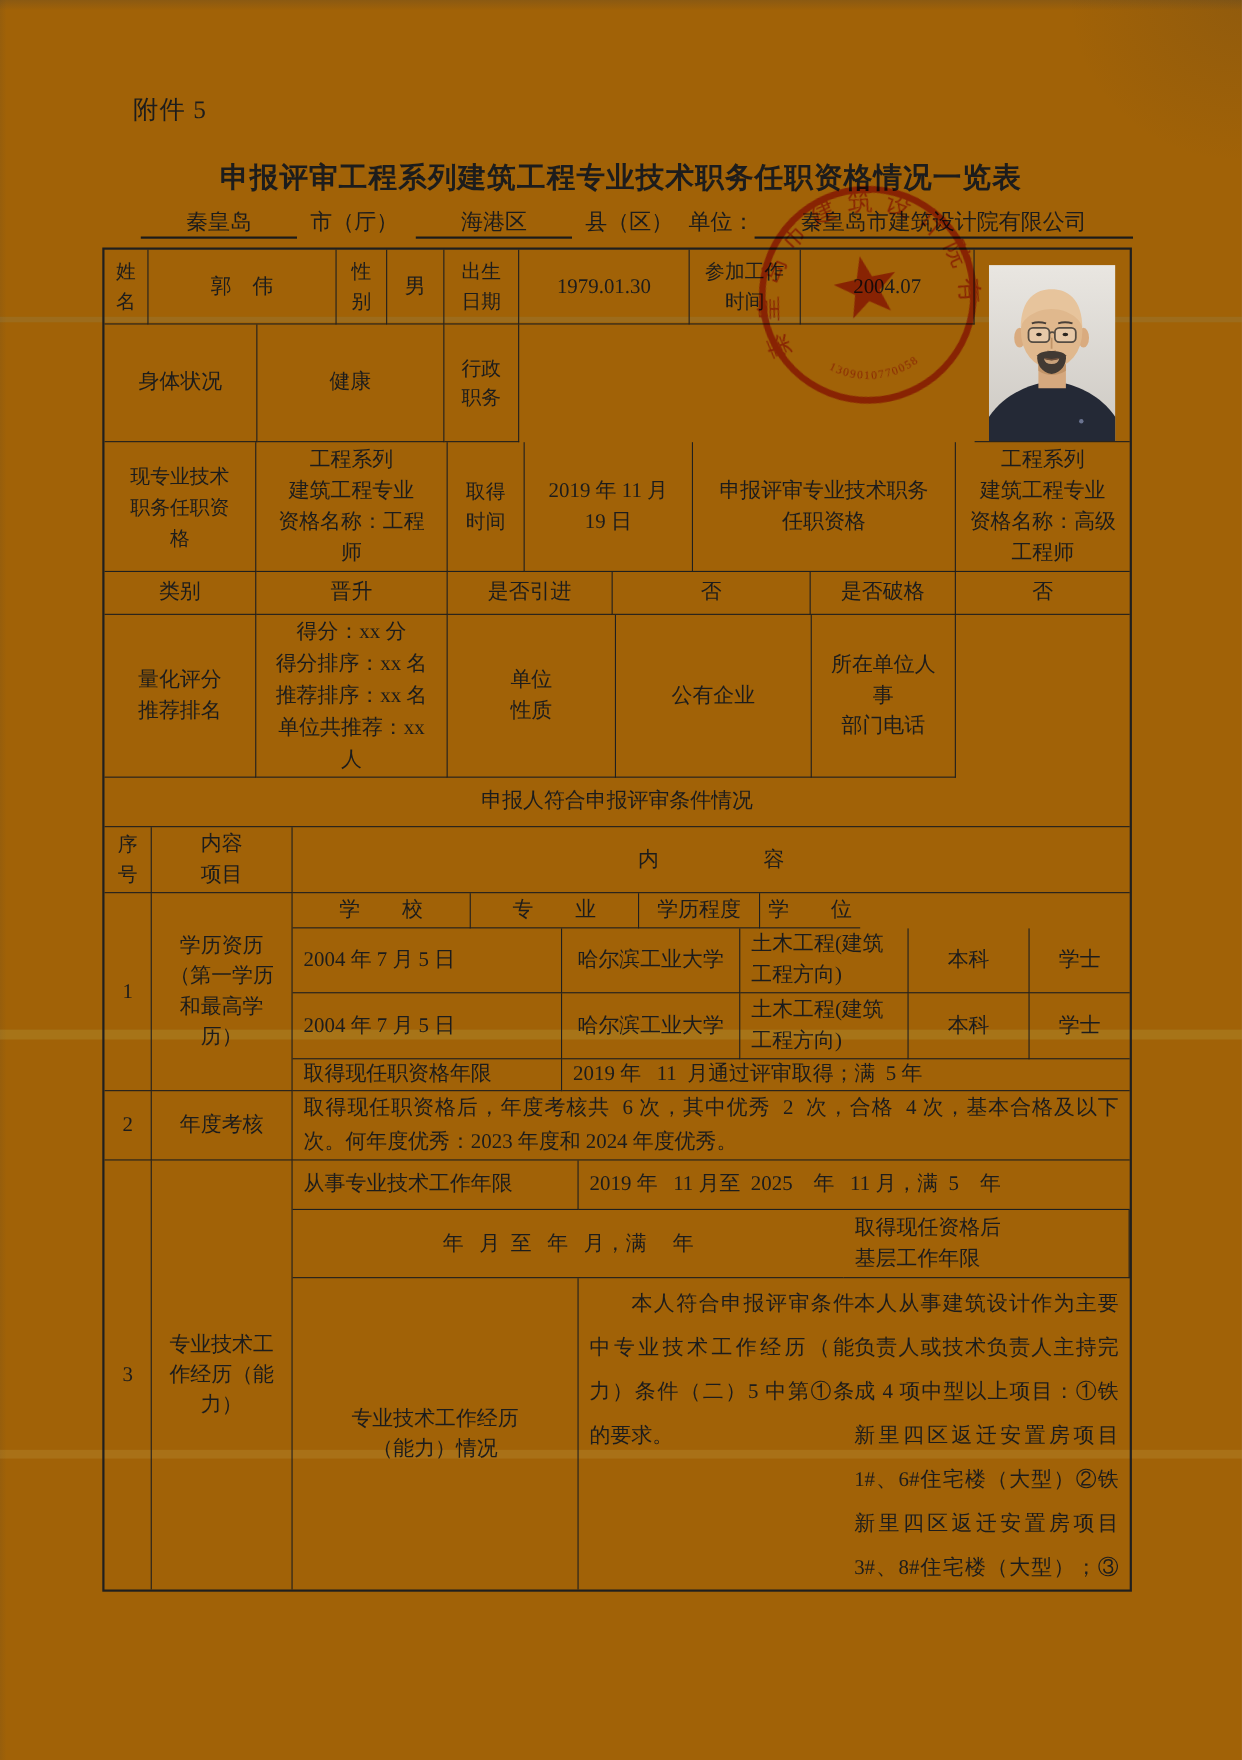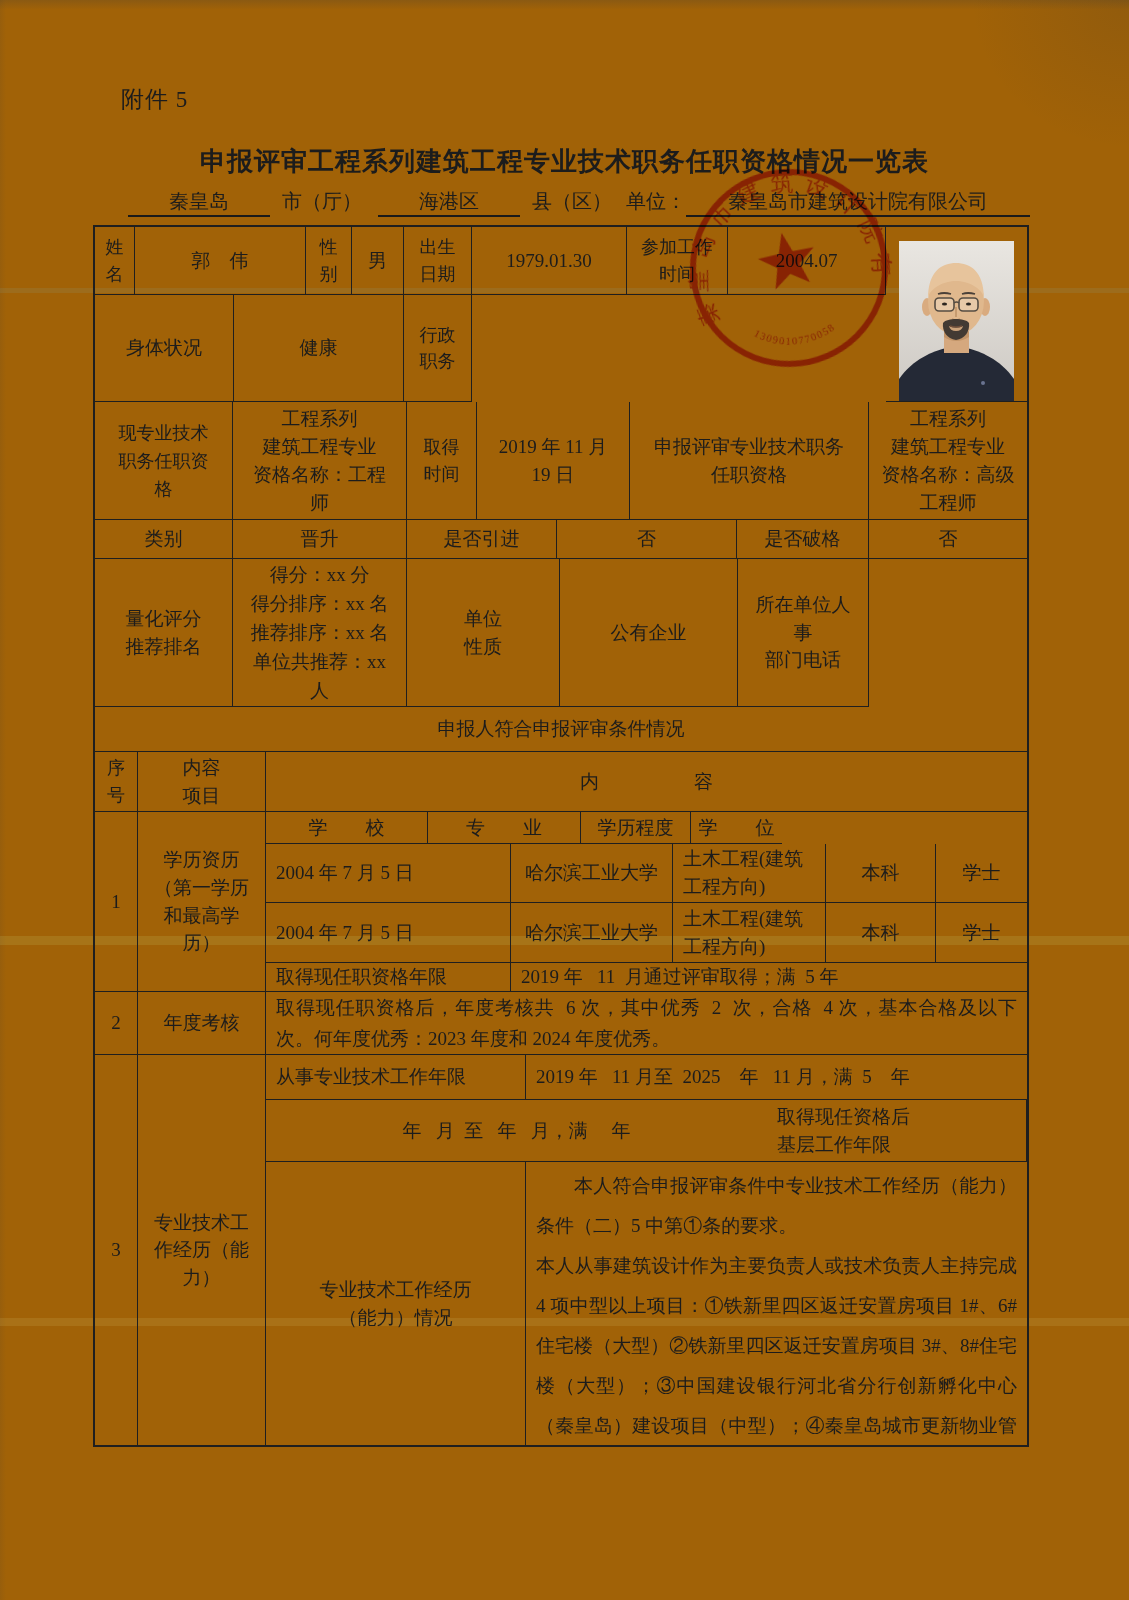--- a/index.html
+++ b/index.html
@@ -21,21 +21,21 @@
   .colblock{display:flex;flex-direction:column;}
   .c{box-sizing:border-box;border-right:1.5px solid #1f1f1f;border-bottom:1.5px solid #1f1f1f;
      display:flex;align-items:center;justify-content:center;text-align:center;
      white-space:pre-wrap;font-size:19px;line-height:1.45;padding:2px 4px;overflow:hidden;}
   .lc{border-right:none;}
   .bc{border-bottom:none;}
   .left{justify-content:flex-start;text-align:left;padding-left:10px;}
   .f18{font-size:18px;}
   .just{text-align:justify;}
   .photocell{align-items:flex-end;justify-content:center;padding:0;}
-  .textcol{flex-direction:column;align-items:flex-start;justify-content:space-between;padding:4px 10px;}
+  .textcol{flex-direction:row;align-items:flex-start;justify-content:space-between;padding:4px 10px;}
   .textcol .para{width:100%;text-align:justify;font-size:19px;line-height:40px;}
   .indent{text-indent:2em;}
   
   .stamp{position:absolute;left:679px;top:158px;width:220px;height:220px;transform:rotate(-12deg);
          mix-blend-mode:multiply;opacity:.82;filter:blur(.3px);pointer-events:none;}
 </style>
 </head>
 <body>
 
 <div class="page">

